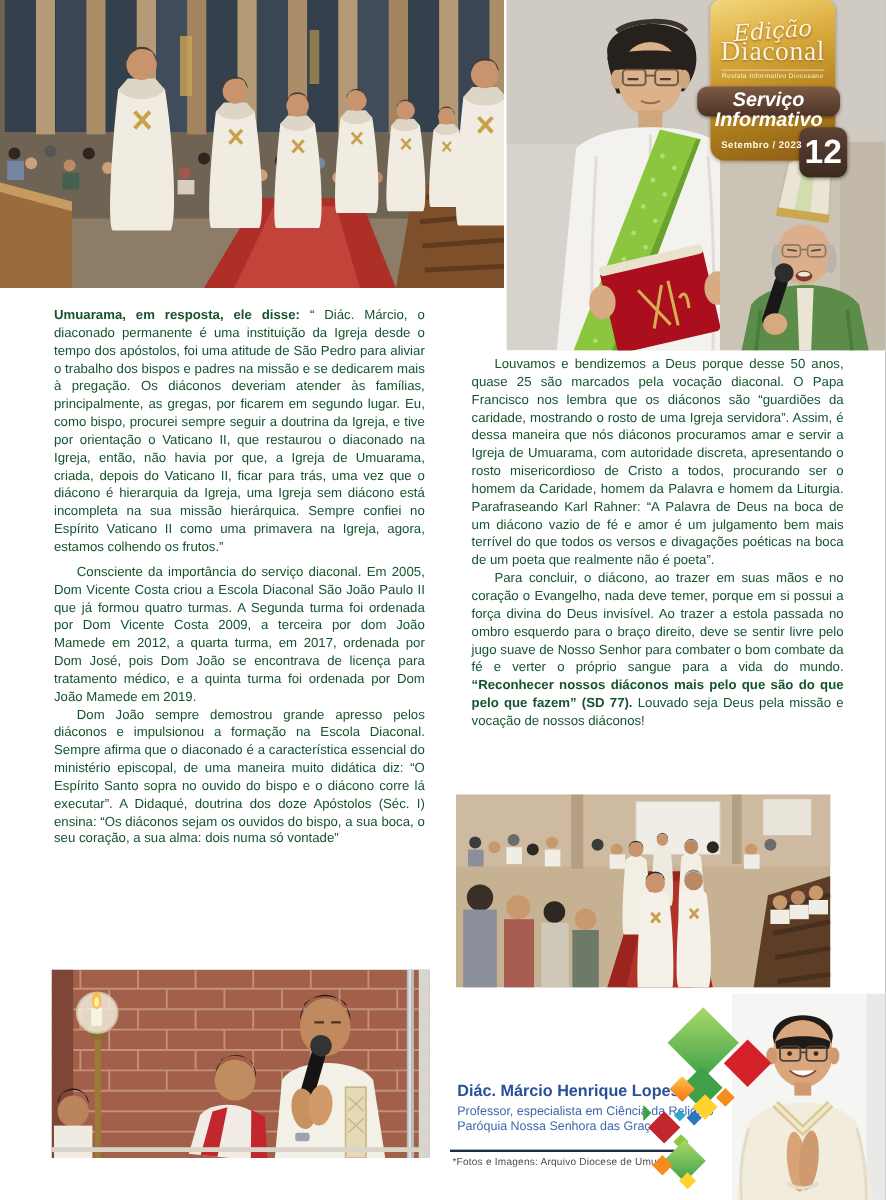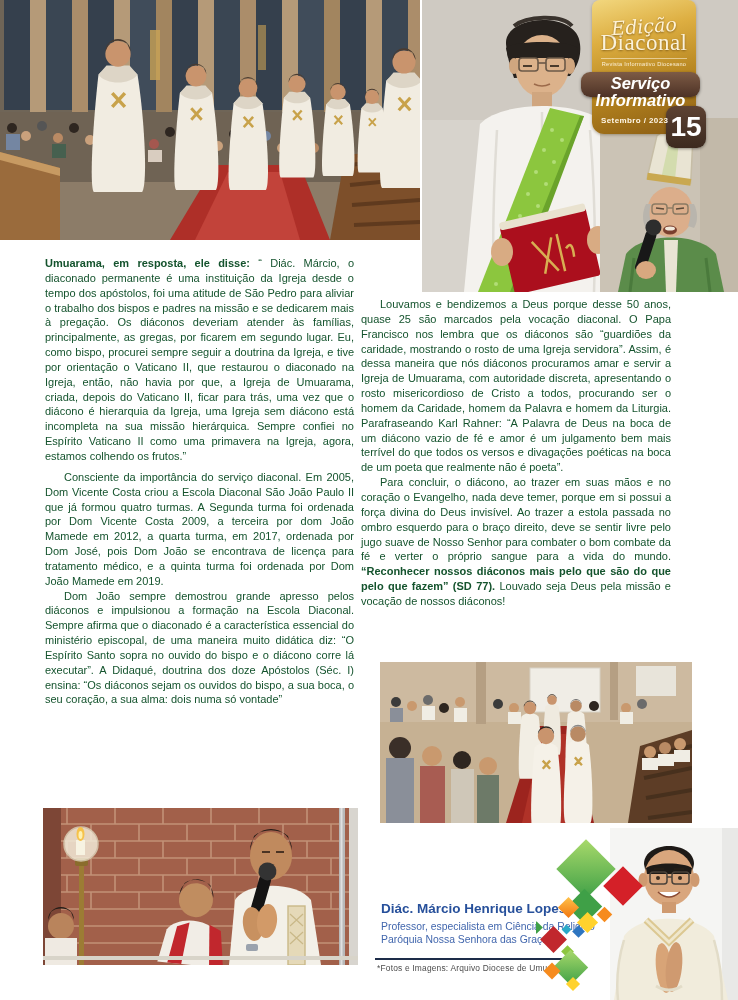--- a/index.html
+++ b/index.html
@@ -8,21 +8,21 @@
   .abs{position:absolute;}
   svg{display:block;}
 
   
   .col{color:#14532d;font-size:11px;line-height:14.85px;text-align:justify;}
   .col p{margin:0;}
   .col .indent{text-indent:19px;}
   .col .gap-top{margin-top:6px;}
   .b{font-weight:bold;}
   #col-left{left:45px;top:256px;width:309px;}
-  #col-right{left:361px;top:297px;width:310px;}
+  #col-right{left:393px;top:297px;width:310px;}
 
   
   #masthead{left:556px;top:0;width:182px;height:158px;z-index:7;}
   .gold-card{position:absolute;left:36px;top:0;width:104px;height:134px;
      background:linear-gradient(165deg,#f2d77e 0%,#ddae41 28%,#b5841f 62%,#8a5c14 100%);
      border-radius:8px 8px 12px 12px;box-shadow:0 1px 3px rgba(60,40,0,.35);text-align:center;}
   .ed-script{margin-top:15px;font-family:"DejaVu Serif",serif;font-style:italic;font-size:19px;
      color:#fff3d6;text-shadow:0 1px 2px rgba(90,60,10,.65);transform:rotate(-4deg);}
   .ed-main{font-family:"Liberation Serif",serif;font-size:23px;color:#fbf2da;letter-spacing:.5px;
      margin-top:-7px;text-shadow:0 1px 2px rgba(90,60,10,.6);}
@@ -220,21 +220,21 @@
     </svg>
   </div>
 
   <div id="masthead" class="abs">
     <div class="gold-card">
       <div class="ed-script">Edição</div>
       <div class="ed-main">Diaconal</div>
       <div class="ed-sub">Revista  Informativo Diocesano</div>
     </div>
     <div class="num-box">
-      <span>15</span>
+      <span>12</span>
     </div>
     <div class="section-badge">
       <div>Serviço</div>
       <div>Informativo</div>
     </div>
     <div class="issue-date">Setembro / 2023</div>
   </div>
 
   <div id="col-left" class="abs col">
     <p class="para"><span class="b">Umuarama, em resposta, ele disse:</span><span> “ Diác. Márcio, o diaconado permanente é uma instituição da Igreja desde o tempo dos apóstolos, foi uma atitude de São Pedro para aliviar o trabalho dos bispos e padres na missão e se dedicarem mais à pregação. Os diáconos deveriam atender às famílias, principalmente, as gregas, por ficarem em segundo lugar. Eu, como bispo, procurei sempre seguir a doutrina da Igreja, e tive por orientação o Vaticano II, que restaurou o diaconado na Igreja, então, não havia por que, a Igreja de Umuarama, criada, depois do Vaticano II, ficar para trás, uma vez que o diácono é hierarquia da Igreja, uma Igreja sem diácono está incompleta na sua missão hierárquica. Sempre confiei no Espírito Vaticano II como uma primavera na Igreja, agora, estamos colhendo os frutos.”</span></p>

